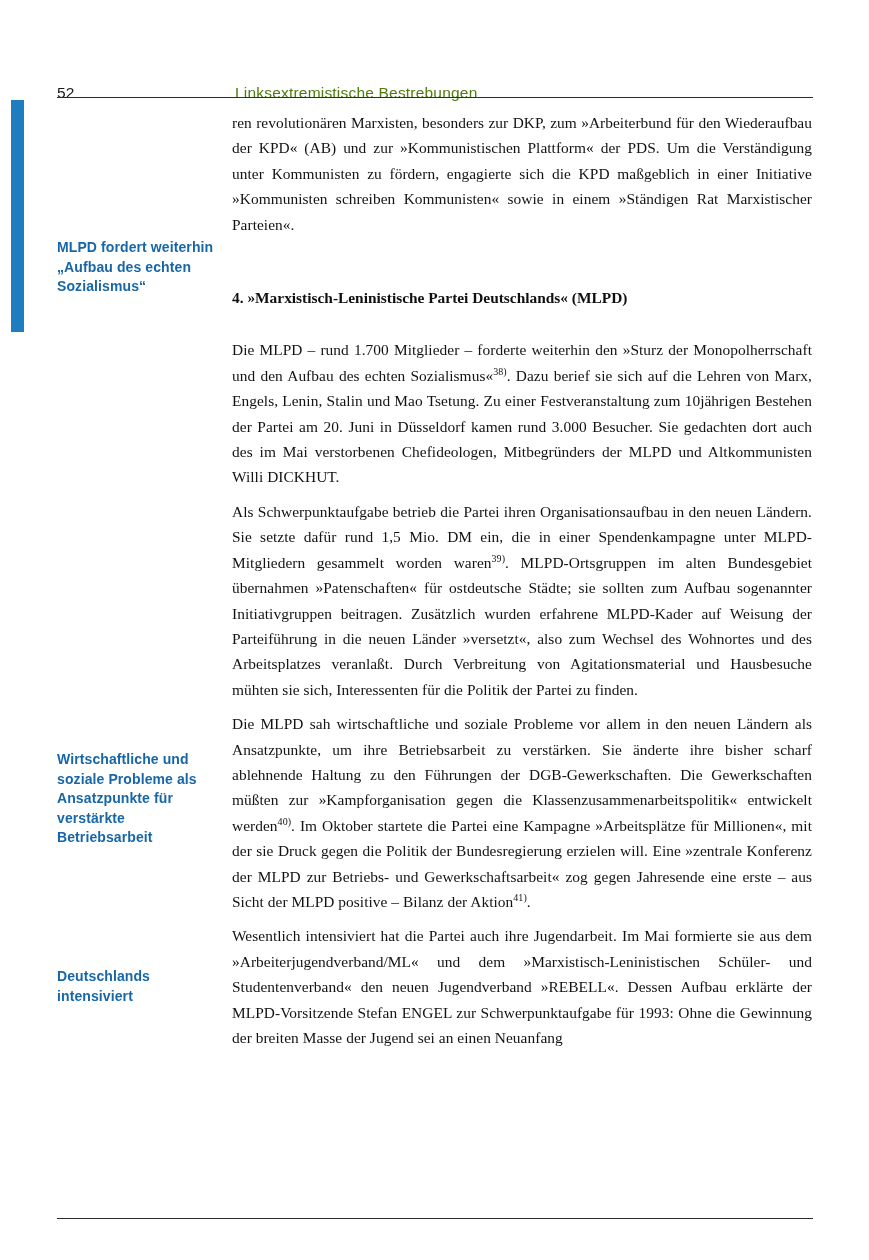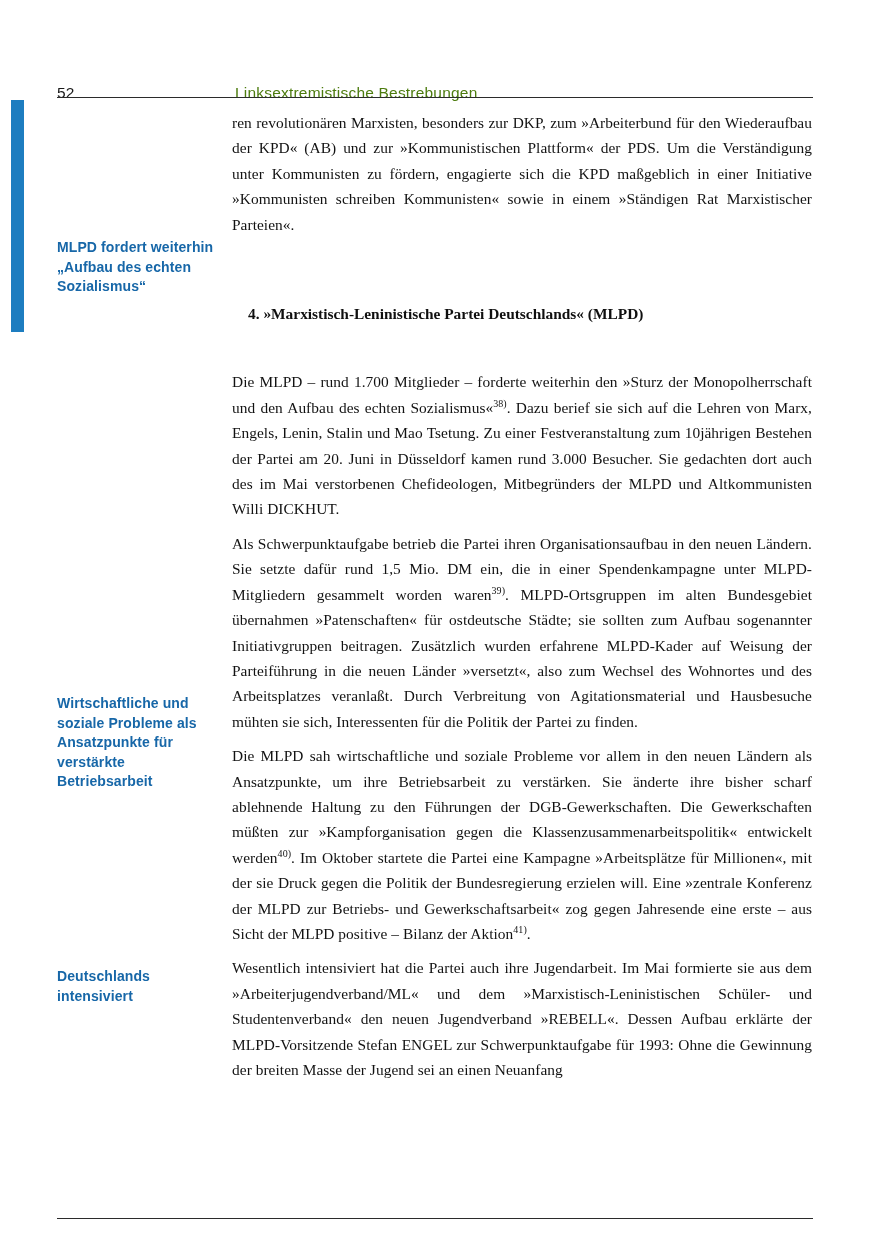--- a/index.html
+++ b/index.html
@@ -96,21 +96,21 @@
     font-size: 15.4px;
     line-height: 25.4px;
     text-align: justify;
     color: #121212;
     letter-spacing: 0.05px;
   }
   p.body + p.body {
     margin-top: 9px;
   }
   .sect-head {
-    margin: 16px;
+    margin: 0;
     font-size: 15.4px;
     font-weight: bold;
     line-height: 25.4px;
     color: #0f0f0f;
   }
   sup {
     font-size: 10px;
     vertical-align: super;
     line-height: 0;
   }
@@ -129,21 +129,21 @@
   <div class="header">
     <div class="page-number">52</div>
     <div class="running-head">Linksextremistische Bestrebungen</div>
   </div>
   <div class="rule-top"></div>
 
   <div class="margin-bar"></div>
 
   <div class="sidenotes">
       <div class="sidenote" style="top: 128px;">MLPD fordert weiterhin „Aufbau des echten Sozialismus“</div>
-      <div class="sidenote" style="top: 584px;">Wirtschaftliche und soziale Probleme als Ansatzpunkte für verstärkte Betriebsarbeit</div>
+      <div class="sidenote" style="top: 640px;">Wirtschaftliche und soziale Probleme als Ansatzpunkte für verstärkte Betriebsarbeit</div>
       <div class="sidenote" style="top: 857px;">Deutschlands intensiviert</div>
     </div>
 
   <div class="maincol">
     <p class="body">ren revolutionären Marxisten, besonders zur DKP, zum »Arbeiterbund für den Wiederaufbau der KPD« (AB) und zur »Kommunistischen Plattform« der PDS. Um die Verständigung unter Kommunisten zu fördern, engagierte sich die KPD maßgeblich in einer Initiative »Kommunisten schreiben Kommunisten« sowie in einem »Ständigen Rat Marxistischer Parteien«.</p>
     <div class="spacer-sect"></div>
     <h2 class="sect-head">4. »Marxistisch-Leninistische Partei Deutschlands« (MLPD)</h2>
     <div class="spacer-after-sect"></div>
     <div id="paras">
         <p class="body"><span>Die MLPD – rund 1.700 Mitglieder – forderte weiterhin den »Sturz der Monopolherrschaft und den Aufbau des echten Sozialismus«</span><sup>38)</sup><span>. Dazu berief sie sich auf die Lehren von Marx, Engels, Lenin, Stalin und Mao Tsetung. Zu einer Festveranstaltung zum 10jährigen Bestehen der Partei am 20. Juni in Düsseldorf kamen rund 3.000 Besucher. Sie gedachten dort auch des im Mai verstorbenen Chefideologen, Mitbegründers der MLPD und Altkommunisten Willi DICKHUT.</span></p>

